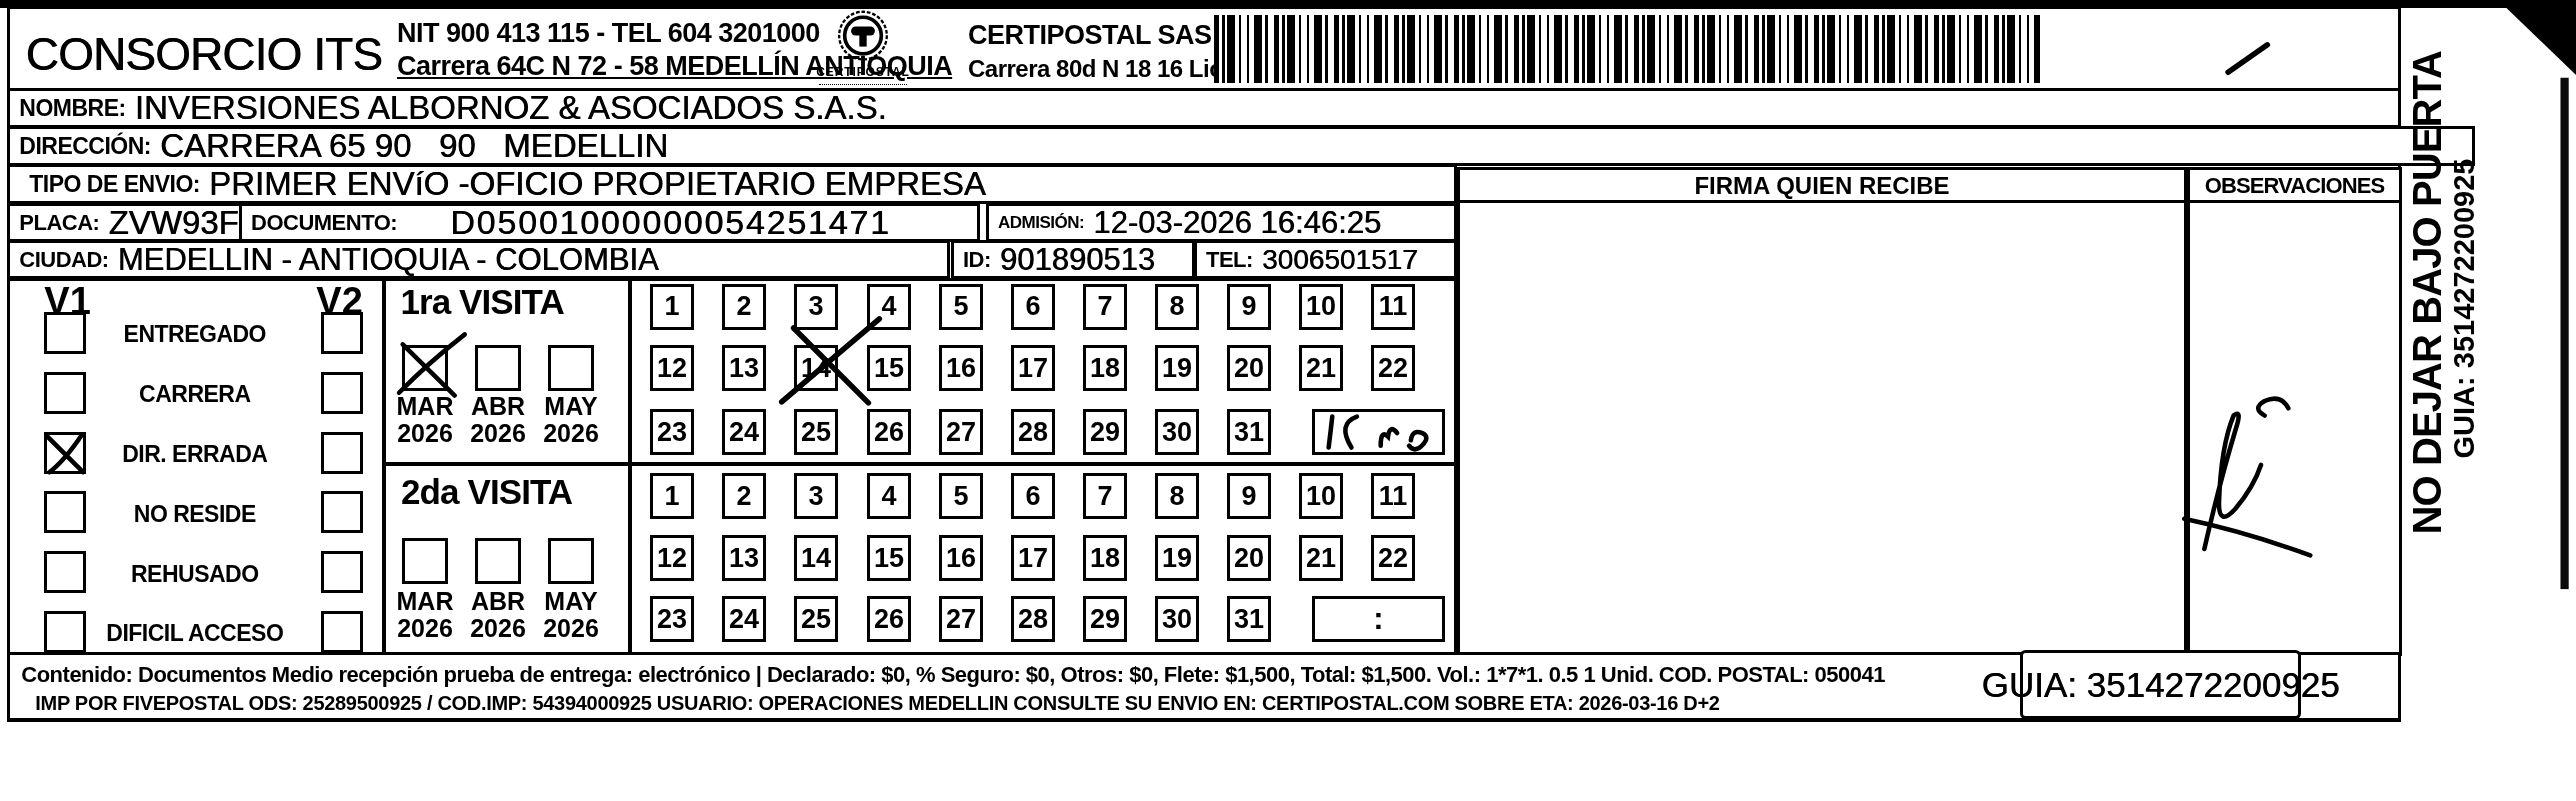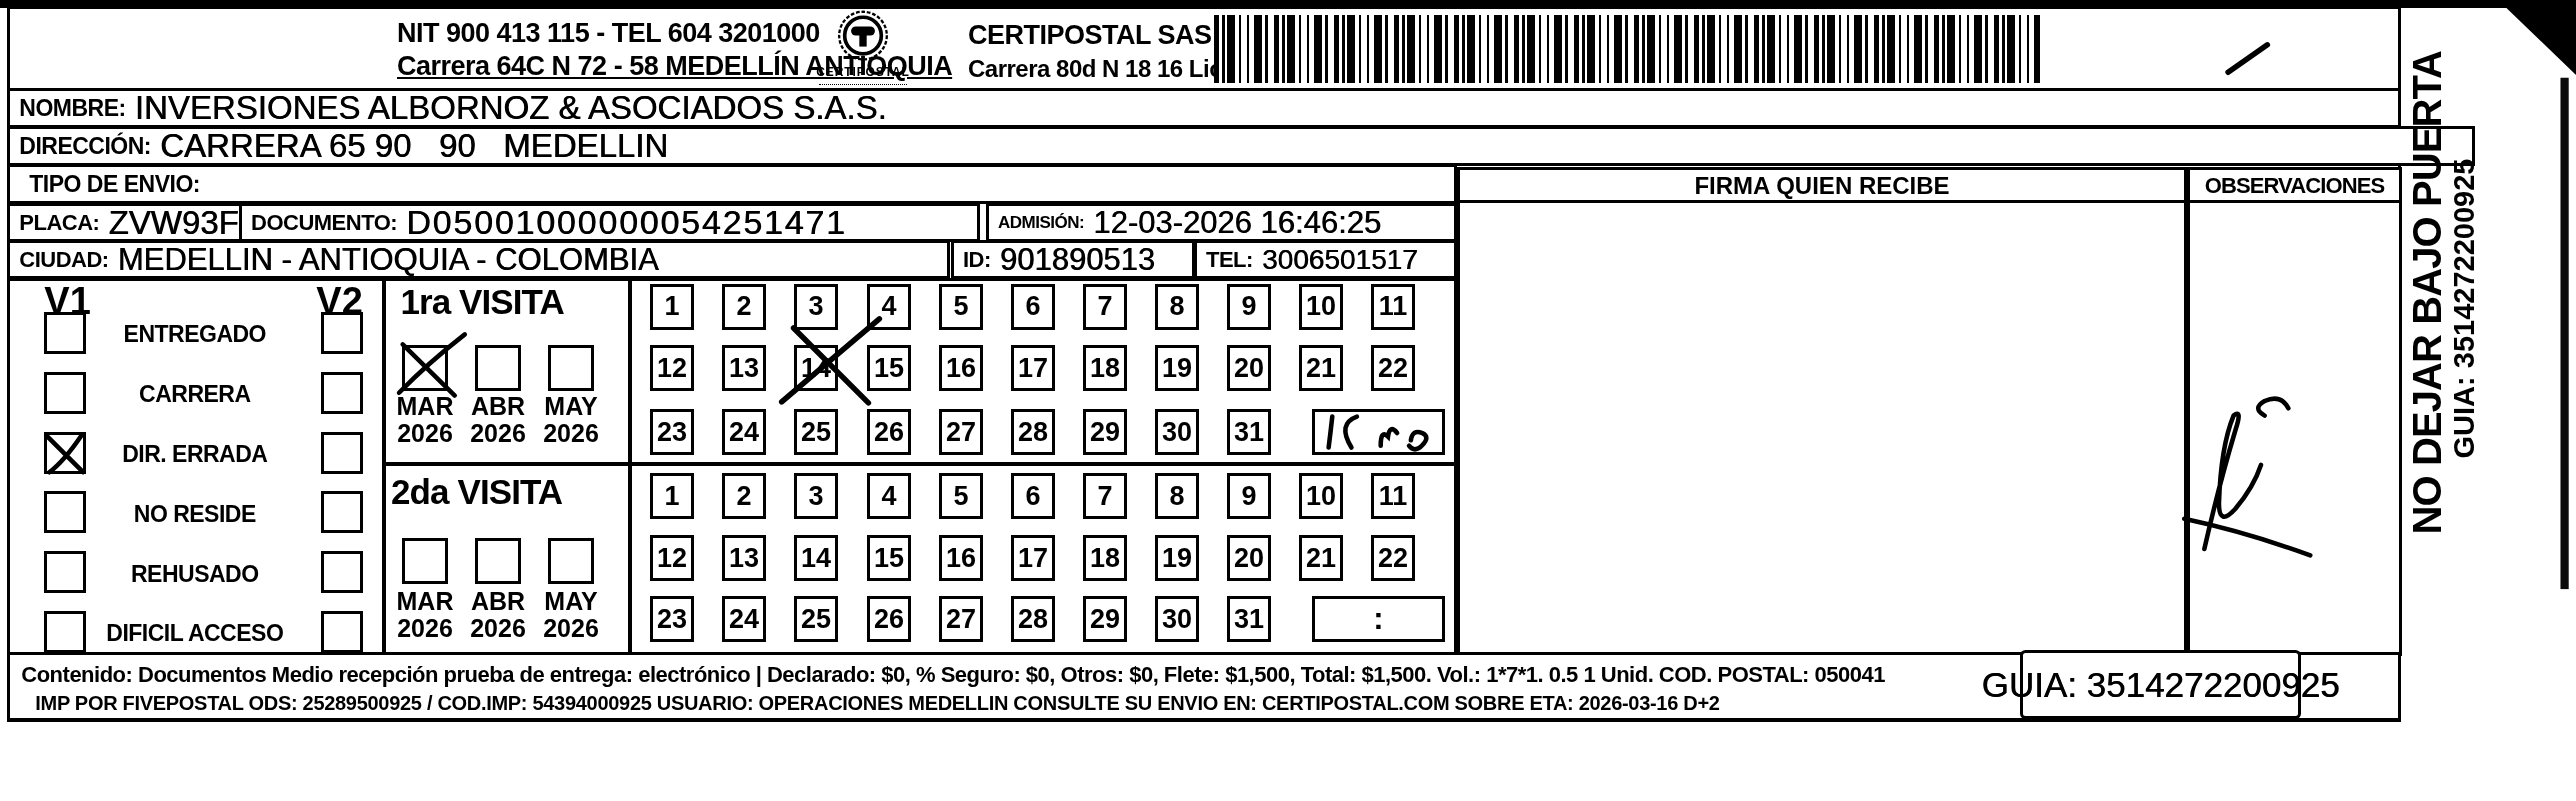--- a/index.html
+++ b/index.html
@@ -29,20 +29,21 @@
 </style>
 </head>
 <body>
 
 <div id="page">
 
   <div class="abs" style="left:0;top:0;width:2576px;height:8.2px;background:#000;"></div>
 
   <div class="abs" style="left:7.3px;top:1.8px;width:2394px;height:720px;border:3.7px solid #000;border-top:7.3px solid #000;"></div>
 
+  <div class="abs" style="left:25.6px;top:27px;font-size:46px;letter-spacing:-0.9px;text-shadow:0.6px 0 #000;">CONSORCIO ITS</div>
   <div class="abs lbl" style="left:397px;top:18px;font-size:27px;">NIT 900 413 115 - TEL 604 3201000</div>
   <div class="abs lbl" style="left:397px;top:51px;font-size:27px;text-decoration:underline;">Carrera 64C N 72 - 58 MEDELLÍN ANTIOQUIA</div>
 
   <div class="abs" style="left:808px;top:9px;width:110px;text-align:center;">
     <svg width="110" height="55" viewBox="0 0 120 60">
       <circle cx="60" cy="29" r="26" fill="none" stroke="#000" stroke-width="2.5" stroke-dasharray="4 2"></circle>
       <circle cx="60" cy="29" r="20" fill="none" stroke="#000" stroke-width="4"></circle>
       <rect x="47" y="19" width="26" height="10" rx="5" fill="#000"></rect>
       <rect x="56" y="25" width="8" height="16" fill="#000"></rect>
     </svg>
@@ -58,29 +59,30 @@
   <div class="cell rowflex" style="left:7.3px;top:88px;width:2394px;height:40px;">
     <span class="lbl" style="font-size:23px;">NOMBRE:</span>
     <span class="val" style="font-size:33px;">INVERSIONES ALBORNOZ &amp; ASOCIADOS S.A.S.</span>
   </div>
   <div class="cell rowflex" style="left:7.3px;top:126px;width:2468px;height:40px;">
     <span class="lbl" style="font-size:23px;">DIRECCIÓN:</span>
     <span class="val" style="font-size:33px;">CARRERA 65 90   90   MEDELLIN</span>
   </div>
   <div class="cell rowflex" style="left:7.3px;top:164px;width:1450px;height:40px;padding-left:19px;">
     <span class="lbl" style="font-size:23px;">TIPO DE ENVIO:</span>
+    <span class="val" style="font-size:33px;">PRIMER ENVíO -OFICIO PROPIETARIO EMPRESA</span>
   </div>
 
   <div class="cell rowflex" style="left:7.3px;top:203px;width:236px;height:39px;">
     <span class="lbl" style="font-size:22px;">PLACA:</span>
     <span class="val" style="font-size:33px;">ZVW93F</span>
   </div>
   <div class="cell rowflex" style="left:239px;top:203px;width:741px;height:39px;">
     <span class="lbl" style="font-size:22px;text-align:right;">DOCUMENTO:</span>
-    <span class="val" style="font-size:34px;letter-spacing:1.8px;">D05001000000054251471</span>
+    <span class="val" style="font-size:34px;letter-spacing:1.8px;margin-left:44px;">D05001000000054251471</span>
   </div>
   <div class="cell rowflex" style="left:986px;top:203px;width:471px;height:39px;">
     <span class="lbl" style="font-size:17px;">ADMISIÓN:</span>
     <span class="val" style="font-size:31px;">12-03-2026 16:46:25</span>
   </div>
 
   <div class="cell rowflex" style="left:7.3px;top:240px;width:943px;height:39px;">
     <span class="lbl" style="font-size:22px;">CIUDAD:</span>
     <span class="val" style="font-size:31px;">MEDELLIN - ANTIOQUIA - COLOMBIA</span>
   </div>
@@ -121,21 +123,21 @@
       <div class="chk" style="left: 37px; top: 273px;"></div>
       <div class="opt-label" style="top: 283px;">REHUSADO</div>
       <div class="chk" style="left: 314px; top: 273px;"></div>
       <div class="chk" style="left: 37px; top: 333px;"></div>
       <div class="opt-label" style="top: 342px;">DIFICIL ACCESO</div>
       <div class="chk" style="left: 314px; top: 333px;"></div>
     </div>
 
   <div id="months-area" class="abs" style="left:384px;top:278px;width:245px;height:378px;">
     <div class="vtitle" style="left:16.4px;top:3.7px;">1ra VISITA</div>
-    <div class="vtitle" style="left:7px;top:194px;">2da VISITA</div>
+    <div class="vtitle" style="left:17px;top:194px;">2da VISITA</div>
   <div class="mchk" style="left: 18px; top: 67px;"></div>
       <div class="mon-label" style="left: 9px; top: 115px; white-space: pre-line;">MAR
 2026</div>
       <div class="mchk" style="left: 91px; top: 67px;"></div>
       <div class="mon-label" style="left: 82px; top: 115px; white-space: pre-line;">ABR
 2026</div>
       <div class="mchk" style="left: 164px; top: 67px;"></div>
       <div class="mon-label" style="left: 155px; top: 115px; white-space: pre-line;">MAY
 2026</div>
       <div class="mchk" style="left: 18px; top: 260px;"></div>

